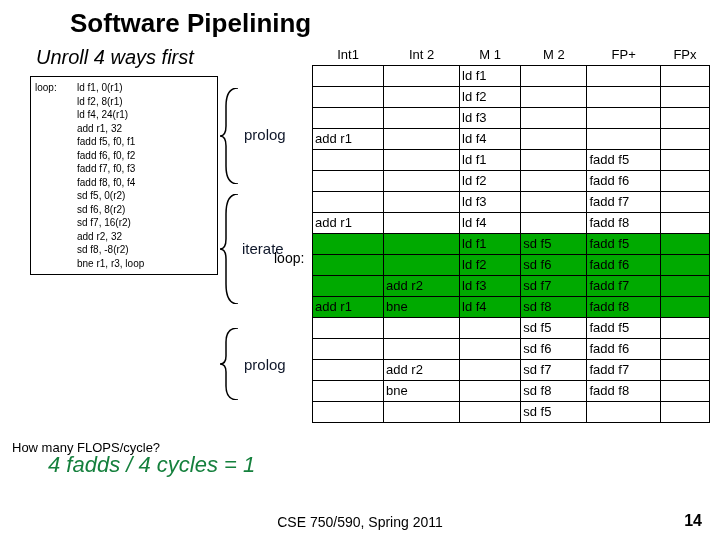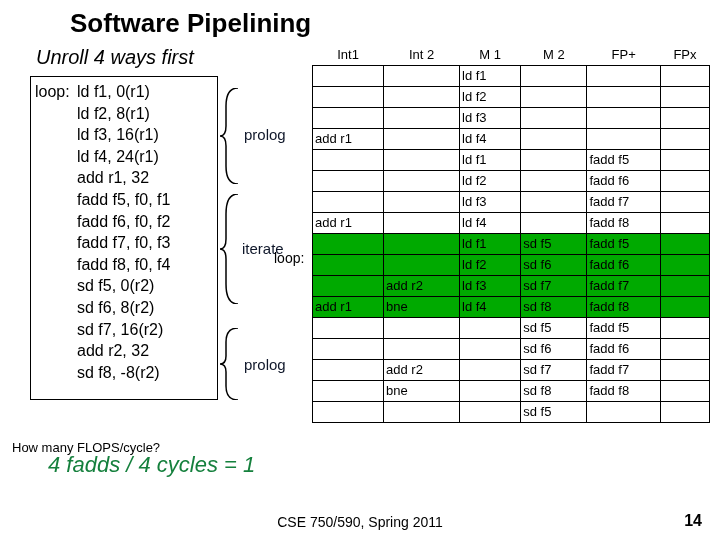--- a/index.html
+++ b/index.html
@@ -24,22 +24,22 @@
     left: 36px;
     font-size: 20px;
     font-style: italic;
   }
   .loopbox {
     position: absolute;
     top: 76px;
     left: 30px;
     width: 188px;
     border: 1px solid #000;
-    padding: 4px 6px 16px 4px;
-    font-size: 16px;
+    padding: 4px 6px 4px 4px;
+    font-size: 10px;
     line-height: 1.35;
   }
   .loopbox .line { white-space: pre; }
   .loopbox .lbl { display:inline-block; width:42px; }
   .braces {
     position: absolute;
     left: 220px;
     top: 88px;
     width: 90px;
     font-size: 15px;
@@ -116,32 +116,32 @@
 </head>
 <body>
 
 <div class="title">Software Pipelining</div>
 <div class="subtitle">Unroll 4 ways first</div>
 
 <div class="loopbox">
   <div id="loop-lines">
       <div class="line"><span class="lbl">loop:</span><span>ld f1, 0(r1)</span></div>
       <div class="line"><span class="lbl"></span><span>ld f2, 8(r1)</span></div>
-      <div class="line"><span class="lbl"></span><span>ld f3, 16(r1)</span></div>
       <div class="line"><span class="lbl"></span><span>ld f4, 24(r1)</span></div>
       <div class="line"><span class="lbl"></span><span>add r1, 32</span></div>
       <div class="line"><span class="lbl"></span><span>fadd f5, f0, f1</span></div>
       <div class="line"><span class="lbl"></span><span>fadd f6, f0, f2</span></div>
       <div class="line"><span class="lbl"></span><span>fadd f7, f0, f3</span></div>
       <div class="line"><span class="lbl"></span><span>fadd f8, f0, f4</span></div>
       <div class="line"><span class="lbl"></span><span>sd f5, 0(r2)</span></div>
       <div class="line"><span class="lbl"></span><span>sd f6, 8(r2)</span></div>
       <div class="line"><span class="lbl"></span><span>sd f7, 16(r2)</span></div>
       <div class="line"><span class="lbl"></span><span>add r2, 32</span></div>
       <div class="line"><span class="lbl"></span><span>sd f8, -8(r2)</span></div>
+      <div class="line"><span class="lbl"></span><span>bne r1, r3, loop</span></div>
     </div>
 </div>
 
 <div class="braces">
   <div class="brace" style="top:0px;">
     <svg width="22" height="96">
         <path d="M18 0 Q6 0 6 18 L6 38 Q6 48 0 48 Q6 48 6 58 L6 78 Q6 96 18 96" fill="none" stroke="#000" stroke-width="1.5"></path>
       </svg>
   </div>
   <div class="brace-label" style="top:38px; left:24px;">prolog</div>

